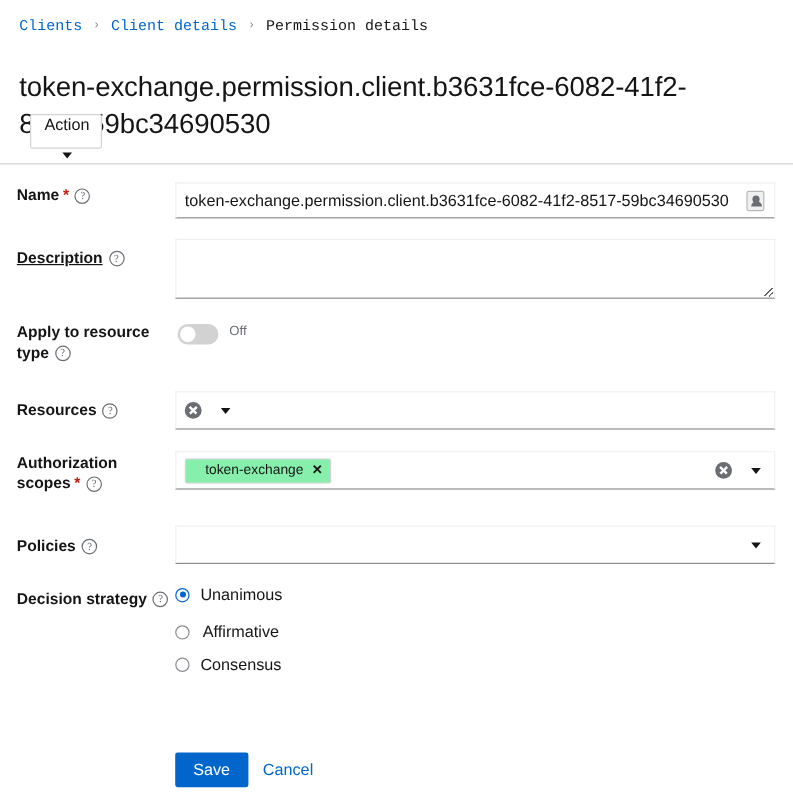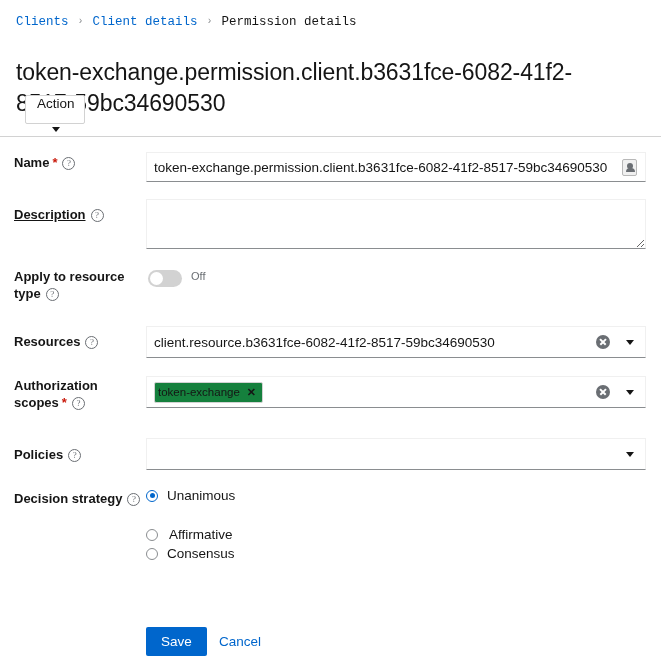--- a/index.html
+++ b/index.html
@@ -240,24 +240,24 @@
     overflow: hidden;
     text-overflow: ellipsis;
   }
 
   
   .chip {
     display: inline-flex;
     align-items: center;
     gap: 7px;
     height: 21px;
-    padding: 0 6px 0 3px;
+    padding: 0 6px 0 16px;
     border: 1px solid #d2d2d2;
     border-radius: 2px;
-    background: #15803d;
+    background: #86efac;
     font-size: 11.5px;
     color: #151515;
     white-space: nowrap;
   }
   .chip-x {
     font-size: 11px;
     color: #151515;
     cursor: pointer;
     line-height: 1;
     font-weight: 700;
@@ -368,21 +368,20 @@
         <span class="knob"></span>
       </div>
       <div class="switch-label" style="top:3px;">Off</div>
     </div>
 
     <div class="frow" style="top:190px;">
       <div class="flabel" style="top:7px;">
         <span>Resources</span><span class="help-icon">?</span>
       </div>
       <div class="ctl input" style="top:0; height:32px;">
-        <span class="sel-text">client.resource.b3631fce-6082-41f2-8517-59bc34690530</span>
         <span class="clear-btn"></span>
         <span class="toggle-caret"></span>
       </div>
     </div>
 
     <div class="frow" style="top:240px;">
       <div class="flabel" style="top:1px;">
         <span>Authorization scopes</span><span class="req-star">*</span><span class="help-icon">?</span>
       </div>
       <div class="ctl input" style="top:0; height:32px;">
@@ -408,21 +407,21 @@
     </div>
 
     <div class="frow" style="top:352px;">
       <div class="flabel" style="top:2px;">
         <span>Decision strategy</span><span class="help-icon">?</span>
       </div>
       <div class="radio-row" style="top:0;">
         <span class="radio checked"></span>
         <span class="radio-label">Unanimous</span>
       </div>
-      <div class="radio-row" style="top:39px;gap:11px;">
+      <div class="radio-row" style="top:31px;gap:11px;">
         <span class="radio"></span>
         <span class="radio-label">Affirmative</span>
       </div>
       <div class="radio-row" style="top:58px;">
         <span class="radio"></span>
         <span class="radio-label">Consensus</span>
       </div>
     </div>
 
   </div>

